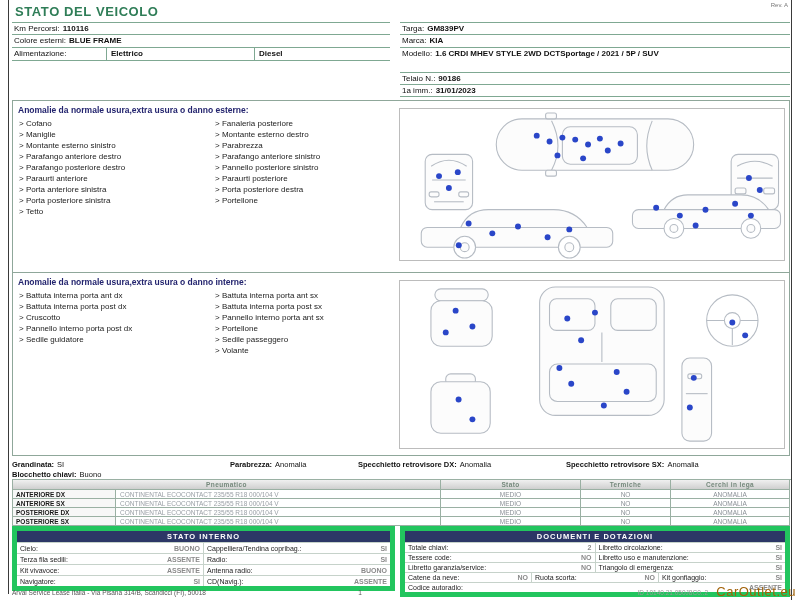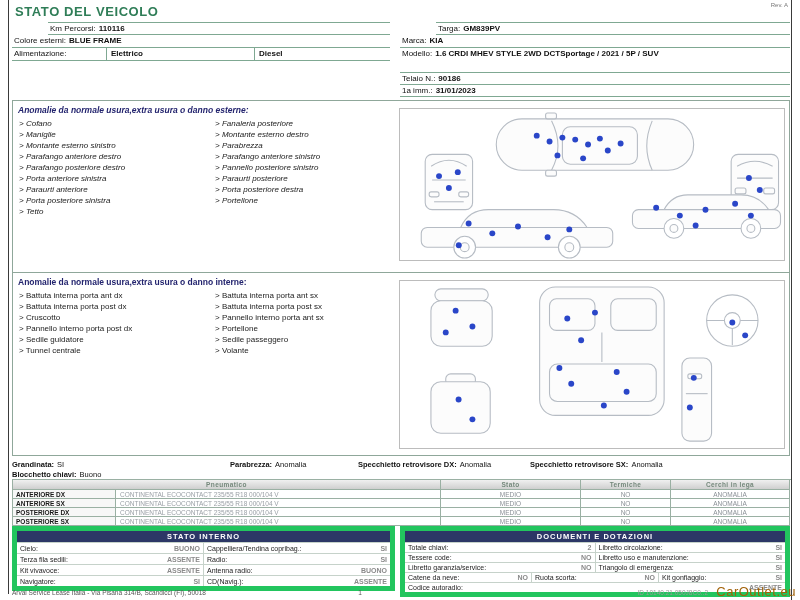--- a/index.html
+++ b/index.html
@@ -11,46 +11,46 @@
   .edge-right{left:791px;height:600px;}
 
   .title{position:absolute;left:15px;top:4px;font-size:13px;font-weight:bold;color:#2f7d57;letter-spacing:.6px;}
   .rev{position:absolute;right:12px;top:2px;font-size:6px;color:#777;}
 
   .info-table{position:absolute;font-size:8px;}
   .info-left{left:12px;top:22px;width:378px;}
   .info-right{left:400px;top:22px;width:390px;}
   .info-row{border-bottom:1px solid #7fa892;height:13px;line-height:12px;padding-left:2px;
             white-space:nowrap;overflow:hidden;}
-  .info-table .info-row:first-child{border-top:1px solid #7fa892;margin-left:36px;}
+  .info-table .info-row:first-child{border-top:1px solid #7fa892;}
   .info-row.tall{height:25px;white-space:normal;line-height:12px;}
   .info-row.short{height:12px;line-height:11px;}
   .info-label{color:#111;}
   .info-value{font-weight:bold;margin-left:3px;}
   .fuel-row{display:flex;align-items:stretch;padding-left:0;}
   .fuel-row .info-label{padding-left:2px;width:82px;line-height:12px;}
   .fuel-cell{flex:1;font-weight:bold;border-left:1px solid #7fa892;padding-left:4px;line-height:12px;margin-left:12px;}
 
   .section{position:absolute;left:12px;width:778px;border:1px solid #8fa79a;background:#fff;}
-  .section-ext{top:100px;height:208px;font-style:italic;}
+  .section-ext{top:100px;height:208px;}
   .section-int{top:272px;height:184px;}
   .section-title{font-size:8.5px;font-weight:bold;color:#23246e;padding:4px 0 3px 5px;}
   .anomaly-cols{display:flex;padding-left:6px;}
   .anomaly-col{width:196px;font-size:8px;color:#222;}
   .a-item{line-height:11px;white-space:nowrap;}
   .a-item::before{content:"> ";}
   .diagram-box{position:absolute;border:1px solid #bcbcbc;background:#fff;}
   .diag-ext{left:386px;top:7px;width:386px;height:153px;}
   .diag-int{left:386px;top:7px;width:386px;height:169px;}
   .diagram-box svg{width:100%;height:100%;display:block;}
 
   .summary{position:absolute;left:12px;top:459px;width:778px;font-size:7.5px;}
   .summary-line{display:flex;height:10px;align-items:center;}
   .s-pair{white-space:nowrap;}
-  .s-0{width:218px;} .s-1{width:128px;} .s-2{width:172px;}
+  .s-0{width:218px;} .s-1{width:128px;} .s-2{width:208px;}
   .s-label{font-weight:bold;text-align:right;}
   .s-value{margin-left:3px;}
 
   .tires{position:absolute;left:12px;top:479px;width:779px;border-top:1px solid #9ab0a3;border-left:1px solid #9ab0a3;font-size:6.5px;}
   .tires-row{display:flex;}
   .t-cell{border-right:1px solid #9ab0a3;border-bottom:1px solid #9ab0a3;height:9px;
           display:flex;align-items:center;overflow:hidden;white-space:nowrap;}
   .t-header .t-cell{height:10px;background:linear-gradient(#f0f0f0,#cfcfcf);color:#75897c;
                     font-weight:bold;justify-content:center;letter-spacing:.4px;}
   .t-pneu{width:428px;}
@@ -123,22 +123,22 @@
 
   <div class="section section-ext">
     <div class="section-title">Anomalie da normale usura,extra usura o danno esterne:</div>
     <div class="anomaly-cols">
       <div class="anomaly-col">
         <div class="a-item">Cofano</div>
         <div class="a-item">Maniglie</div>
         <div class="a-item">Montante esterno sinistro</div>
         <div class="a-item">Parafango anteriore destro</div>
         <div class="a-item">Parafango posteriore destro</div>
+        <div class="a-item">Paraurti anteriore</div>
         <div class="a-item">Porta anteriore sinistra</div>
-        <div class="a-item">Paraurti anteriore</div>
         <div class="a-item">Porta posteriore sinistra</div>
         <div class="a-item">Tetto</div>
       </div>
       <div class="anomaly-col">
         <div class="a-item">Fanaleria posteriore</div>
         <div class="a-item">Montante esterno destro</div>
         <div class="a-item">Parabrezza</div>
         <div class="a-item">Parafango anteriore sinistro</div>
         <div class="a-item">Pannello posteriore sinistro</div>
         <div class="a-item">Paraurti posteriore</div>
@@ -219,21 +219,20 @@
 
   <div class="section section-int">
     <div class="section-title">Anomalie da normale usura,extra usura o danno interne:</div>
     <div class="anomaly-cols">
       <div class="anomaly-col">
         <div class="a-item">Battuta interna porta ant dx</div>
         <div class="a-item">Battuta interna porta post dx</div>
         <div class="a-item">Cruscotto</div>
         <div class="a-item">Pannello interno porta post dx</div>
         <div class="a-item">Sedile guidatore</div>
-        <div class="a-item">Tunnel centrale</div>
       </div>
       <div class="anomaly-col">
         <div class="a-item">Battuta interna porta ant sx</div>
         <div class="a-item">Battuta interna porta post sx</div>
         <div class="a-item">Pannello interno porta ant sx</div>
         <div class="a-item">Portellone</div>
         <div class="a-item">Sedile passeggero</div>
         <div class="a-item">Volante</div>
       </div>
     </div>

